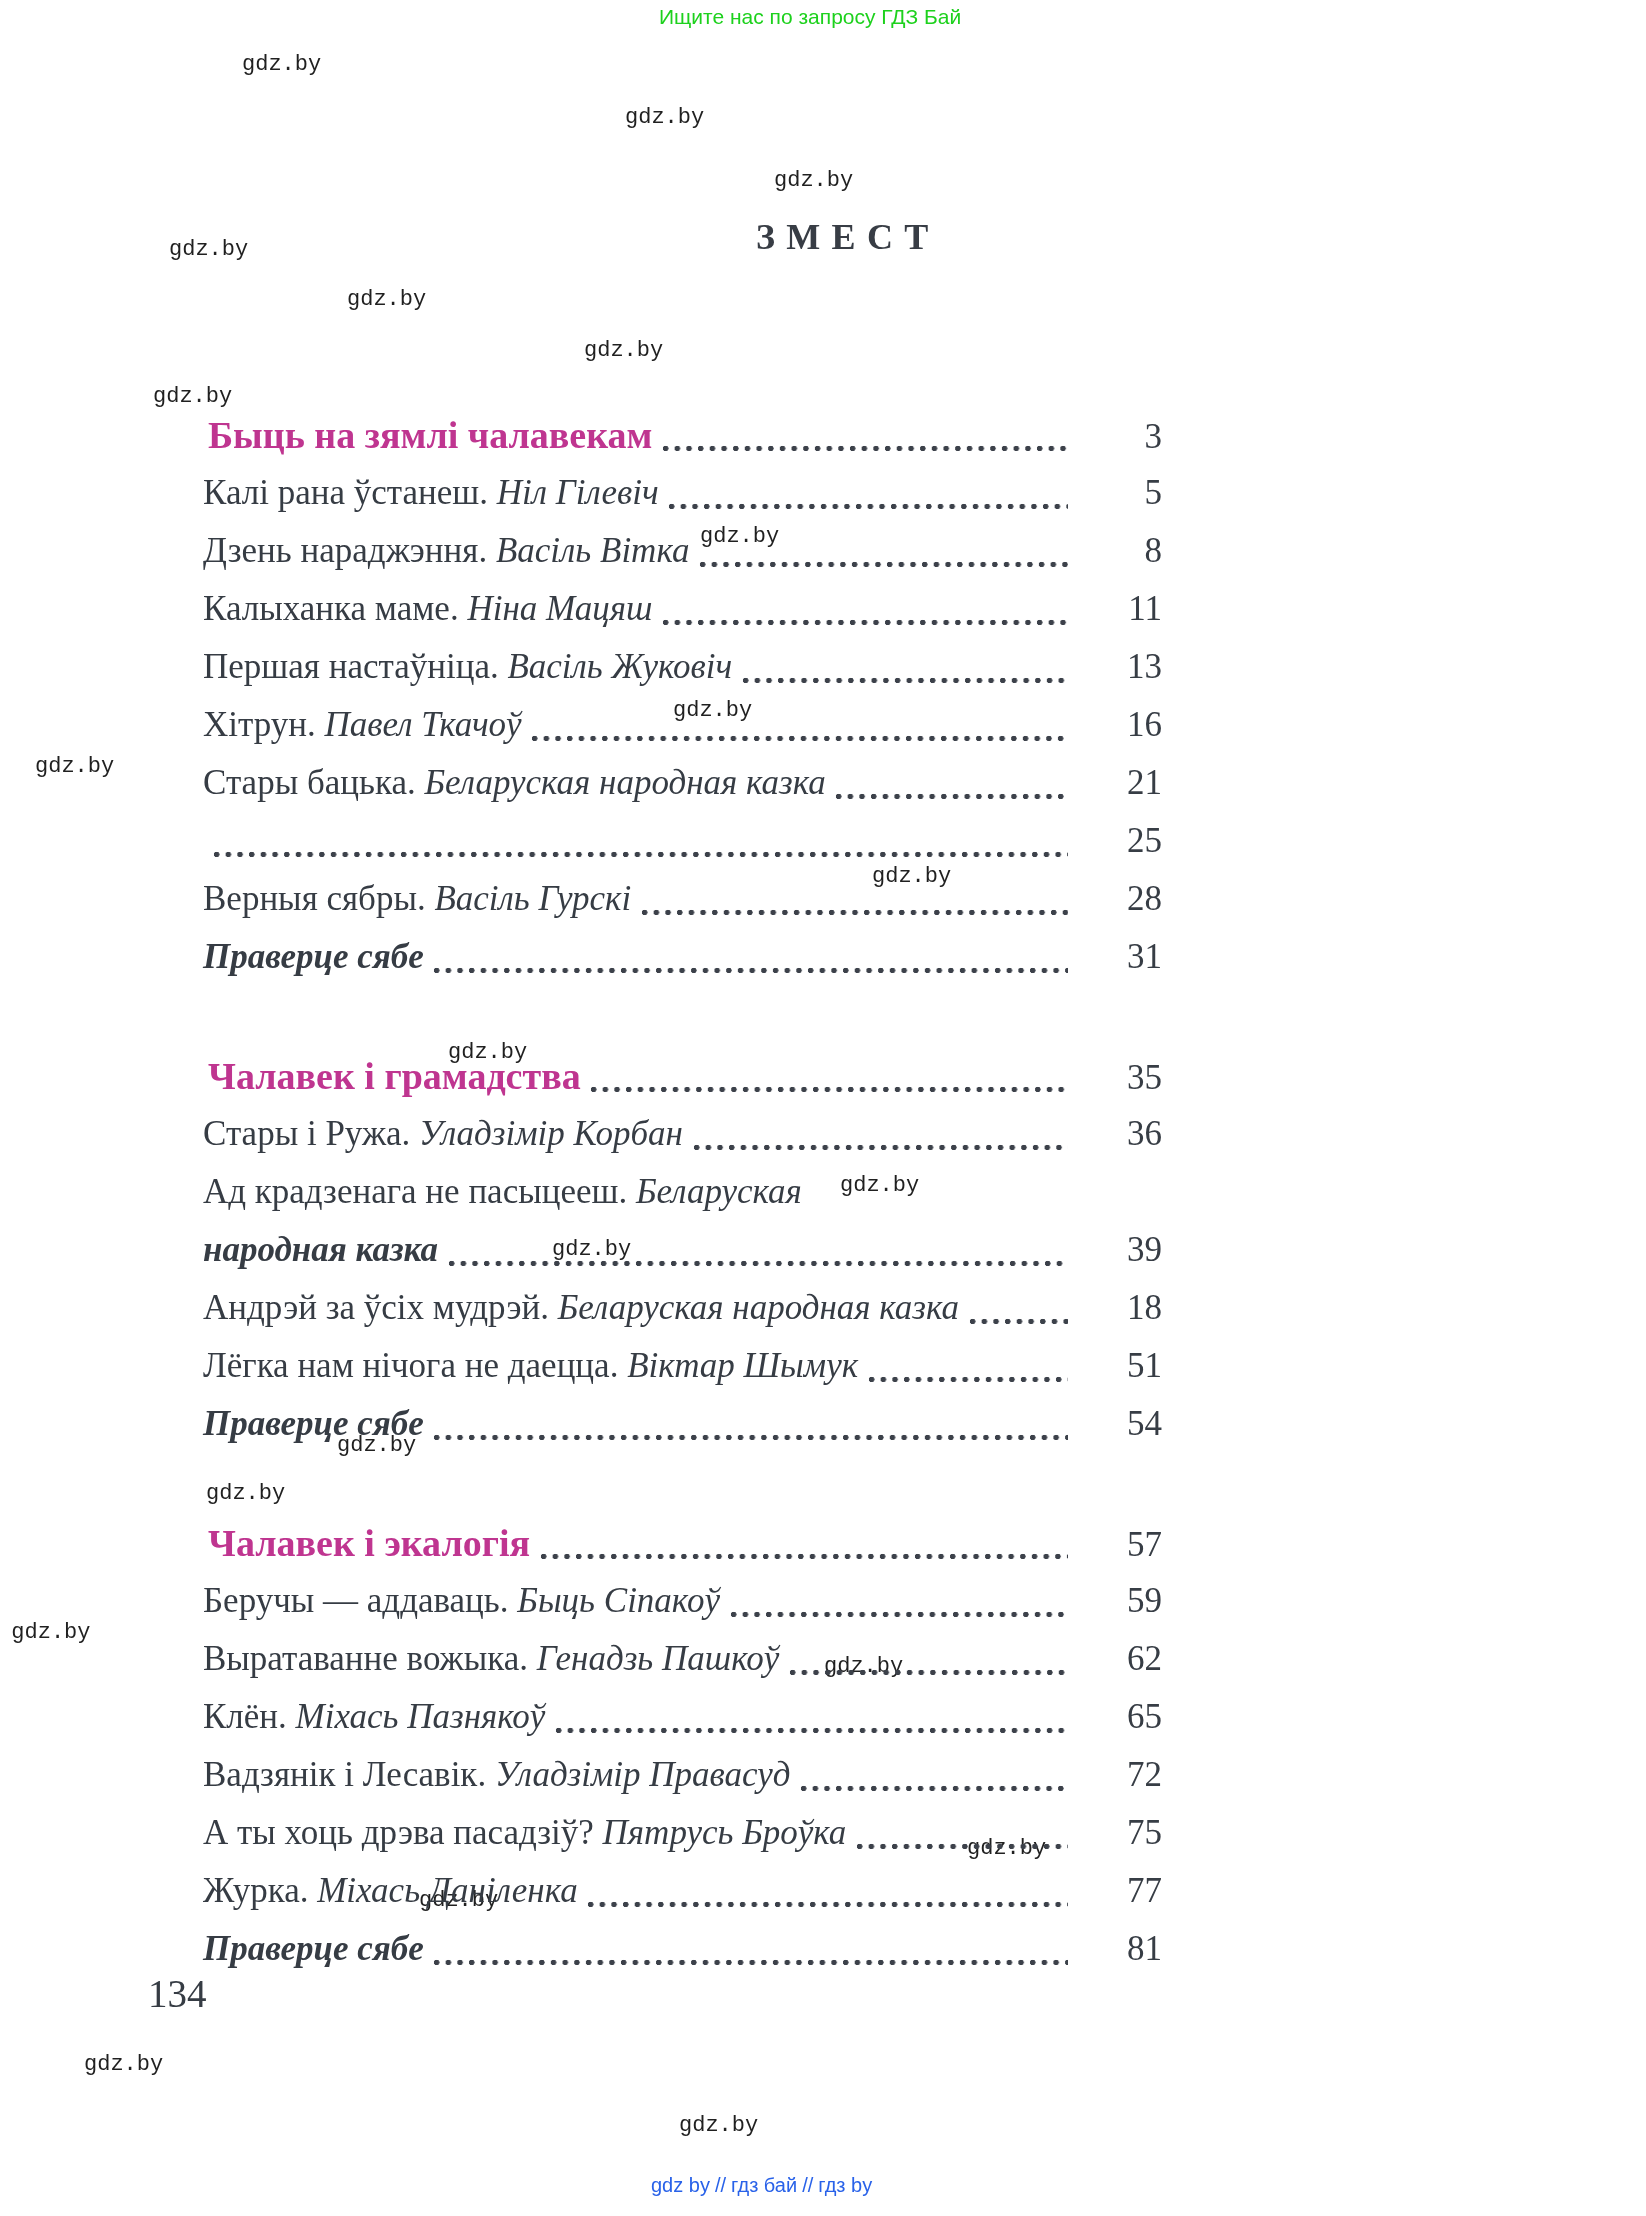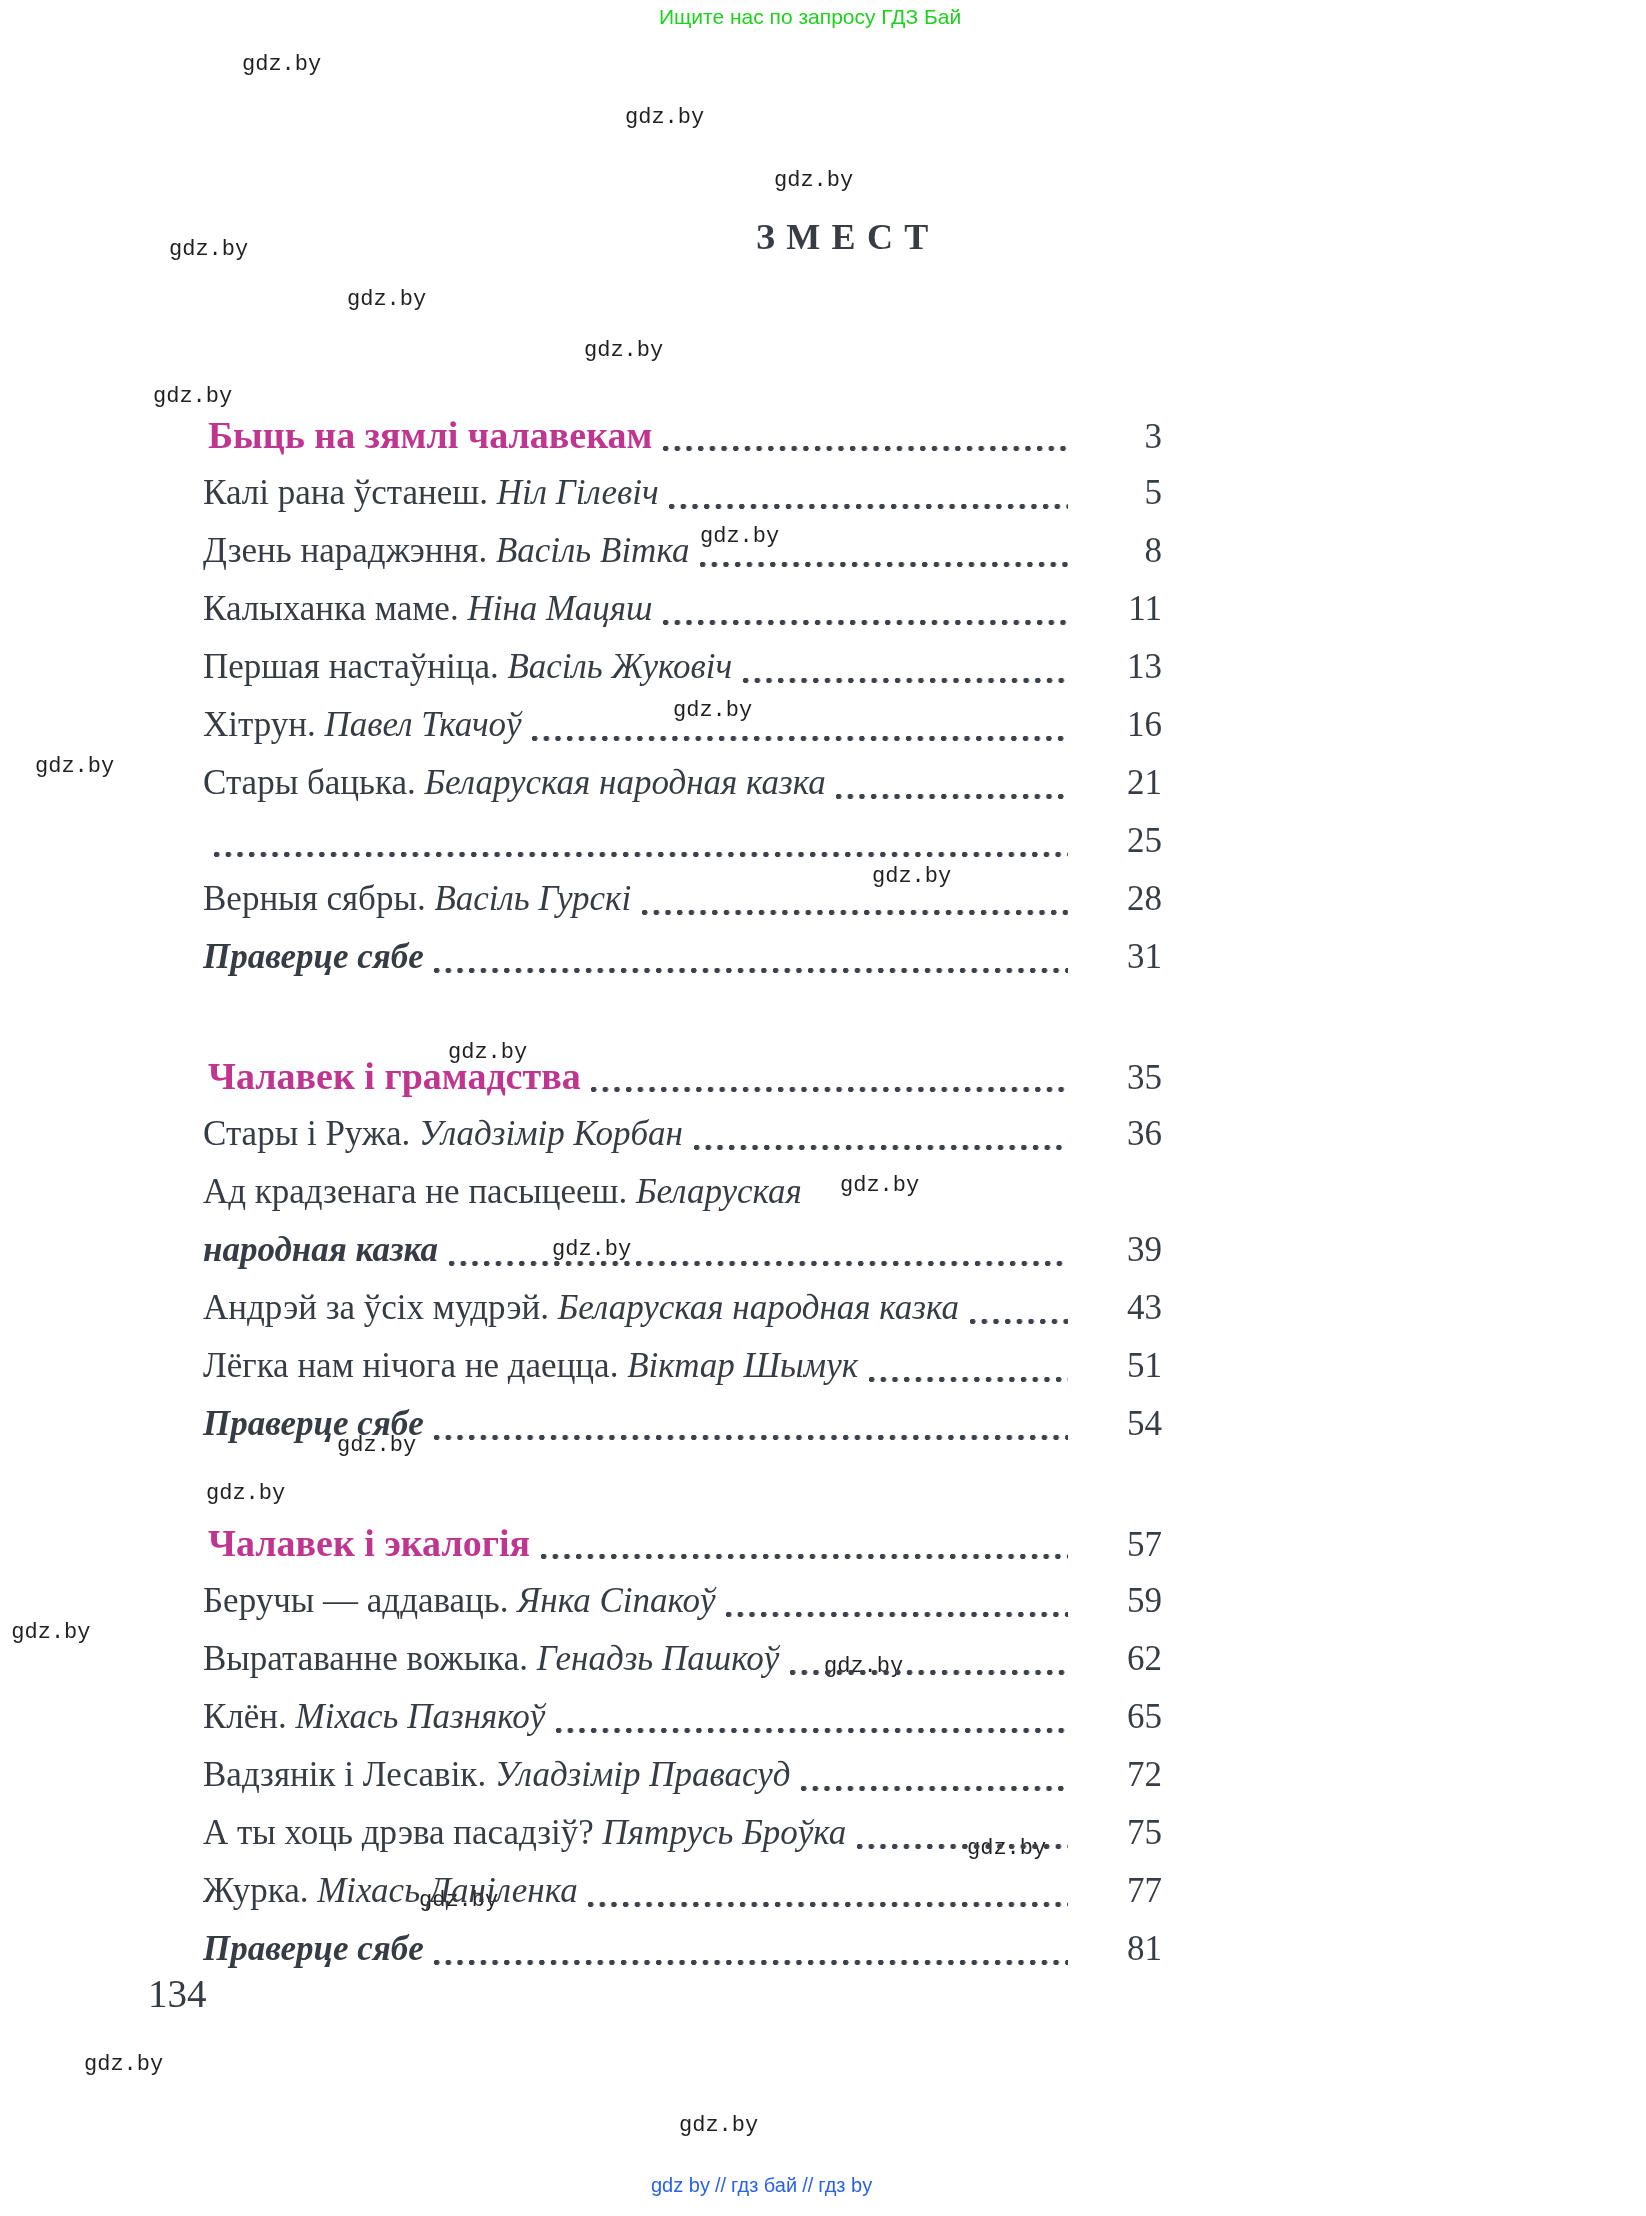--- a/index.html
+++ b/index.html
@@ -182,21 +182,21 @@
 
     <div class="row item cont">
       <span class="label"><span class="a">народная казка</span></span>
       <span class="dots"></span>
       <span class="num">39</span>
     </div>
 
     <div class="row item">
       <span class="label"><span class="t">Андрэй за ўсіх мудрэй.</span><span class="a"> Беларуская народная казка</span></span>
       <span class="dots"></span>
-      <span class="num">43</span>
+      <span class="num">18</span>
     </div>
 
     <div class="row item">
       <span class="label"><span class="t">Лёгка нам нічога не даецца.</span><span class="a"> Віктар Шымук</span></span>
       <span class="dots"></span>
       <span class="num">51</span>
     </div>
 
     <div class="row item check">
       <span class="label"><span class="t">Праверце сябе</span></span>
@@ -204,21 +204,21 @@
       <span class="num">54</span>
     </div>
 
     <div class="row section gap">
       <span class="label"><span class="t">Чалавек і экалогія</span></span>
       <span class="dots"></span>
       <span class="num">57</span>
     </div>
 
     <div class="row item">
-      <span class="label"><span class="t">Беручы — аддаваць.</span><span class="a"> Янка Сіпакоў</span></span>
+      <span class="label"><span class="t">Беручы — аддаваць.</span><span class="a"> Быць Сіпакоў</span></span>
       <span class="dots"></span>
       <span class="num">59</span>
     </div>
 
     <div class="row item">
       <span class="label"><span class="t">Выратаванне вожыка.</span><span class="a"> Генадзь Пашкоў</span></span>
       <span class="dots"></span>
       <span class="num">62</span>
     </div>
 

